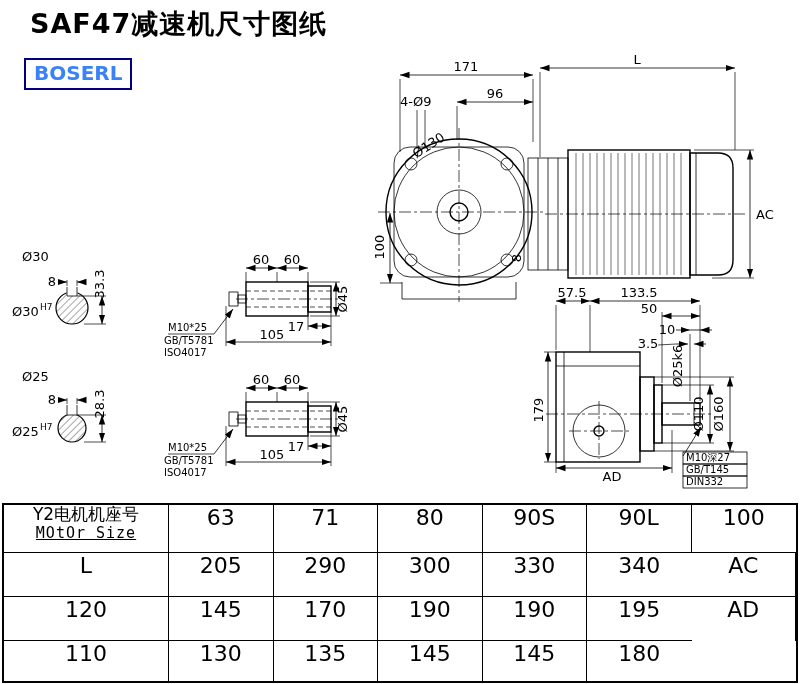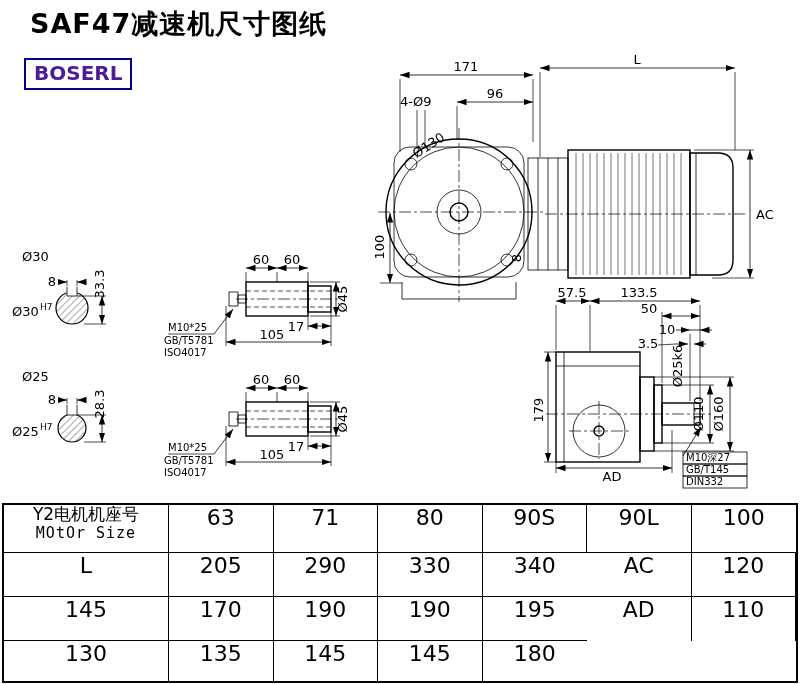--- a/index.html
+++ b/index.html
@@ -1,40 +1,40 @@
 <!DOCTYPE html>
 <html><head>
 <meta charset="utf-8">
 <style>
   *{margin:0;padding:0;box-sizing:border-box}
   html,body{background:#fff}
   body{width:800px;height:684px;position:relative;font-family:"DejaVu Sans","Liberation Sans",sans-serif;color:#000}
   .page{position:absolute;left:0;top:0;width:800px;height:684px;background:#fff;overflow:hidden}
   .title{position:absolute;left:30px;top:6px;font-size:27px;font-weight:bold;letter-spacing:1px;white-space:nowrap}
-  .logo{position:absolute;left:24px;top:58px;border:2px solid #000080;padding:1px 8px 3px 8px;font-size:20px;font-weight:bold;color:#4c1d95;background:#fff;line-height:1.2}
+  .logo{position:absolute;left:24px;top:58px;border:2px solid #000080;padding:1px 8px 3px 8px;font-size:20px;font-weight:bold;color:#3b82f6;background:#fff;line-height:1.2}
   svg{position:absolute;left:0;top:0}
   
   .out{fill:none;stroke:#000;stroke-width:1.4}
   .thin{fill:none;stroke:#000;stroke-width:0.8}
   .fin{stroke:#000;stroke-width:0.55}
   .dim{stroke:#000;stroke-width:0.8;fill:none}
   .ext{stroke:#000;stroke-width:0.7;fill:none}
   .cl{stroke:#000;stroke-width:0.7;fill:none;stroke-dasharray:12 3 3 3}
   .dash{stroke:#000;stroke-width:0.7;fill:none;stroke-dasharray:5 3}
   .dt{font-size:13px;fill:#000;text-anchor:middle;font-family:"DejaVu Sans",sans-serif}
   .lbl{font-size:13px;fill:#000;text-anchor:start;font-family:"DejaVu Sans",sans-serif}
   .dts{font-size:10px;fill:#000;text-anchor:start;font-family:"DejaVu Sans",sans-serif}
   .sup{font-size:9px;fill:#000;text-anchor:start;font-family:"DejaVu Sans",sans-serif}
   
   .tbl{position:absolute;left:2px;top:503px;width:796px;height:180px;display:grid;grid-template-columns:165px repeat(6,1fr);grid-template-rows:48px 44px 44px auto;border:2px solid #000;background:#fff}
   .tc{border-right:1.5px solid #000;border-bottom:1.5px solid #000;display:flex;flex-direction:column;align-items:center;justify-content:flex-start;font-size:22px;line-height:1.15}
   .tc.lastcol{border-right:none}
   .tc.lastrow{border-bottom:none}
   .hcn{font-size:17px}
-  .hen{font-size:15px;letter-spacing:1px;font-family:"DejaVu Sans Mono","Liberation Mono",monospace}
+  .hen{font-size:15px;text-decoration:underline;letter-spacing:1px;font-family:"DejaVu Sans Mono","Liberation Mono",monospace}
 </style>
 </head>
 <body>
 
 <div class="page">
 
   <div class="title">SAF47减速机尺寸图纸</div>
   <div class="logo">BOSERL</div>
 
   <svg width="800" height="503" viewBox="0 0 800 503">
@@ -296,20 +296,21 @@
     <div class="tc">63</div>
     <div class="tc">71</div>
     <div class="tc">80</div>
     <div class="tc">90S</div>
     <div class="tc">90L</div>
     <div class="tc lastcol">100</div>
 
     <div class="tc">L</div>
     <div class="tc">205</div>
     <div class="tc">290</div>
+    <div class="tc">300</div>
     <div class="tc">330</div>
     <div class="tc lastcol">340</div>
 
     <div class="tc">AC</div>
     <div class="tc">120</div>
     <div class="tc">145</div>
     <div class="tc">170</div>
     <div class="tc">190</div>
     <div class="tc">190</div>
     <div class="tc lastcol">195</div>

